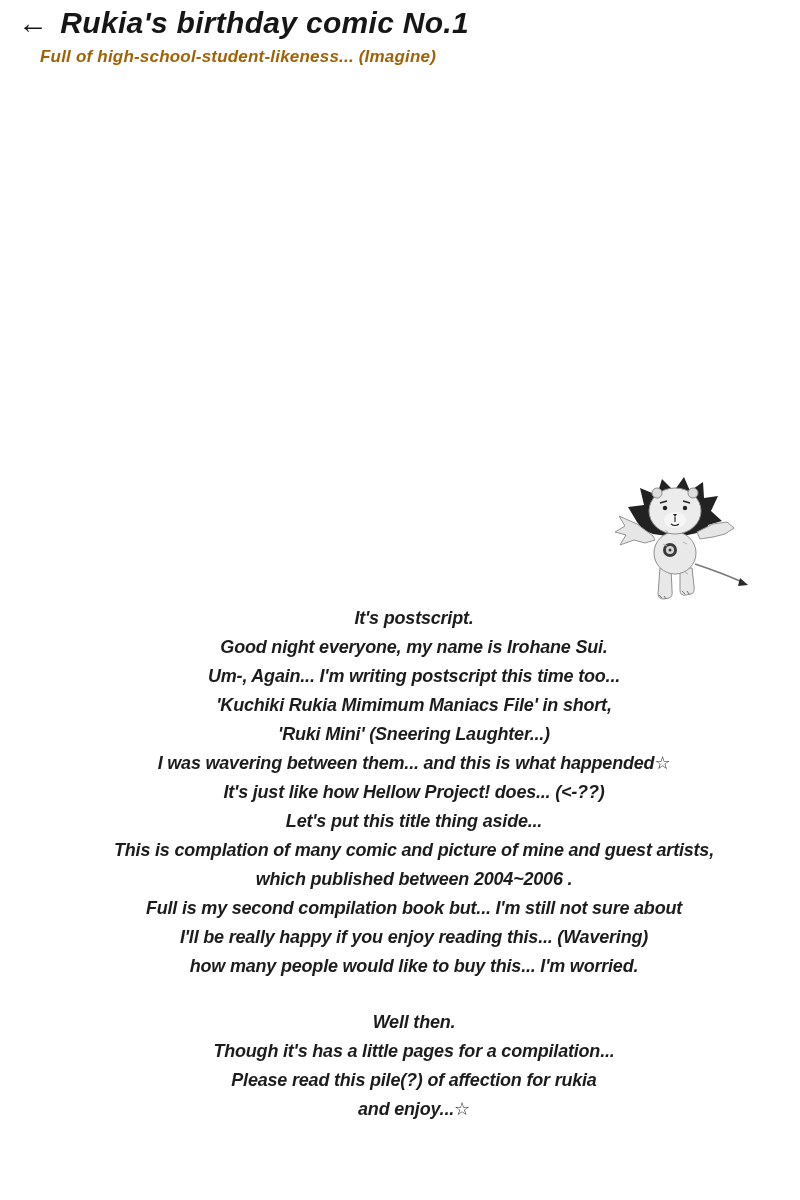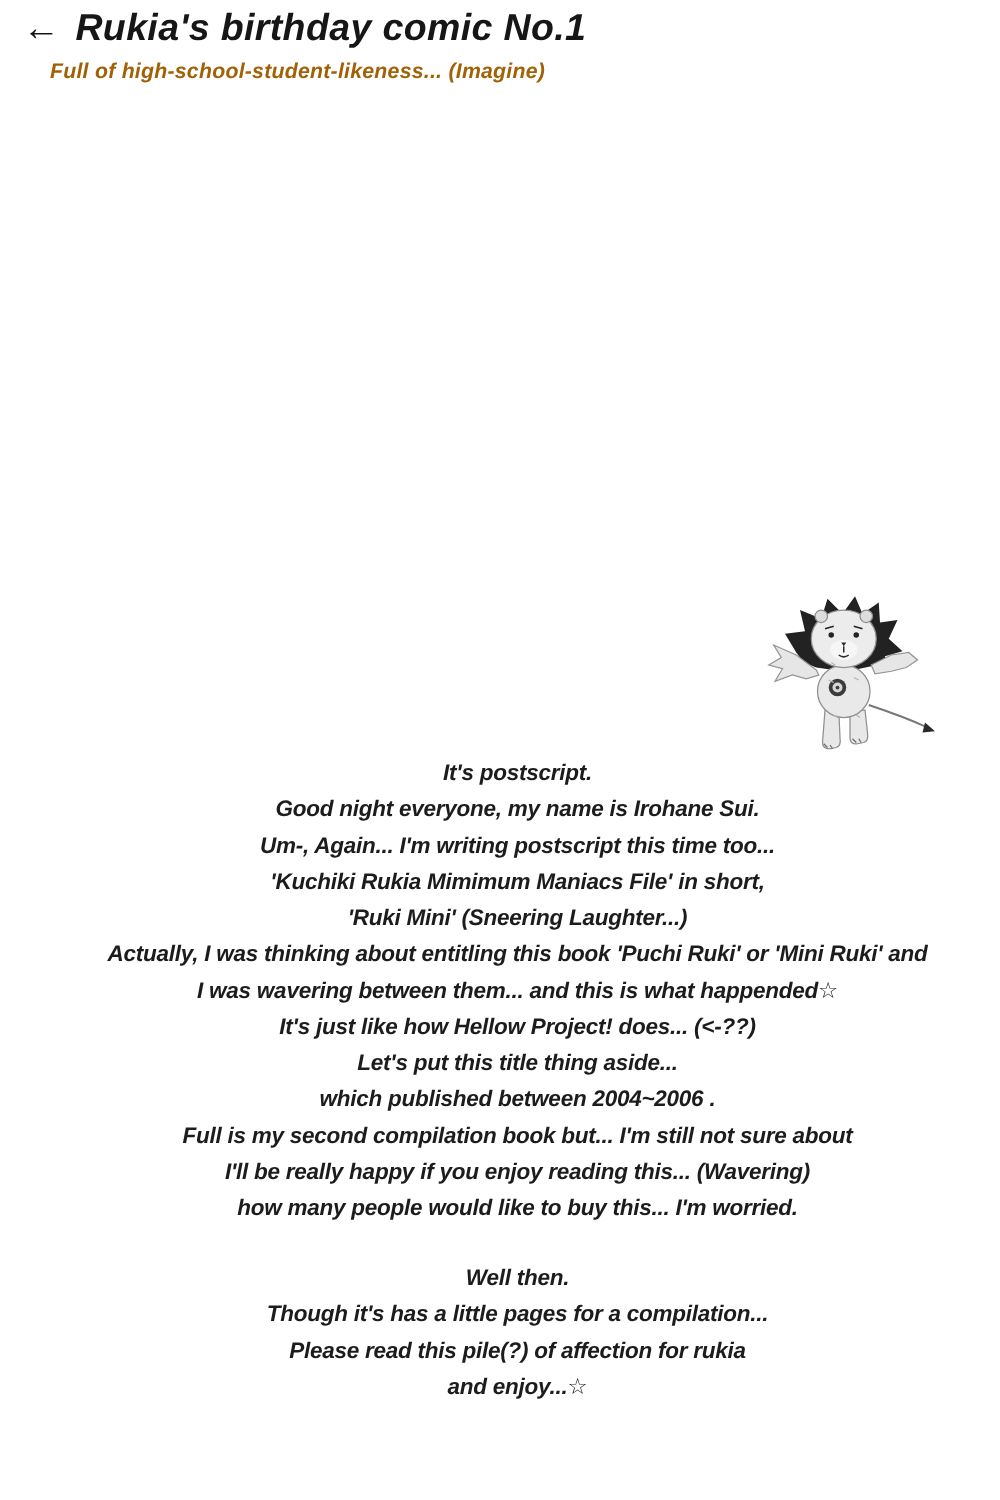--- a/index.html
+++ b/index.html
@@ -120,24 +120,24 @@
     <path d="M50,68 l4,2 M70,66 l4,2 M54,96 l3,2 M72,96 l3,2 M52,54 l3,2" stroke="#b5b5b5" stroke-width="1" fill="none"></path>
   </svg>
 
   <div class="postscript">
     <div class="para">
       <div class="ps-line">It's postscript.</div>
       <div class="ps-line">Good night everyone, my name is Irohane Sui.</div>
       <div class="ps-line">Um-, Again... I'm writing postscript this time too...</div>
       <div class="ps-line">'Kuchiki Rukia Mimimum Maniacs File' in short,</div>
       <div class="ps-line">'Ruki Mini' (Sneering Laughter...)</div>
-      <div class="ps-line">Actually, I was thinking about entitling this book 'Puchi Ruki' or 'Mini Ruki' and</div>
       <div class="ps-line">I was wavering between them... and this is what happended☆</div>
       <div class="ps-line">It's just like how Hellow Project! does... (&lt;-??)</div>
       <div class="ps-line">Let's put this title thing aside...</div>
+      <div class="ps-line">This is complation of many comic and picture of mine and guest artists,</div>
       <div class="ps-line">which published between 2004~2006 .</div>
       <div class="ps-line">Full is my second compilation book but... I'm still not sure about</div>
       <div class="ps-line">I'll be really happy if you enjoy reading this... (Wavering)</div>
       <div class="ps-line">how many people would like to buy this... I'm worried.</div>
     </div>
     <div class="para">
       <div class="ps-line">Well then.</div>
       <div class="ps-line">Though it's has a little pages for a compilation...</div>
       <div class="ps-line">Please read this pile(?) of affection for rukia</div>
       <div class="ps-line">and enjoy...☆</div>

